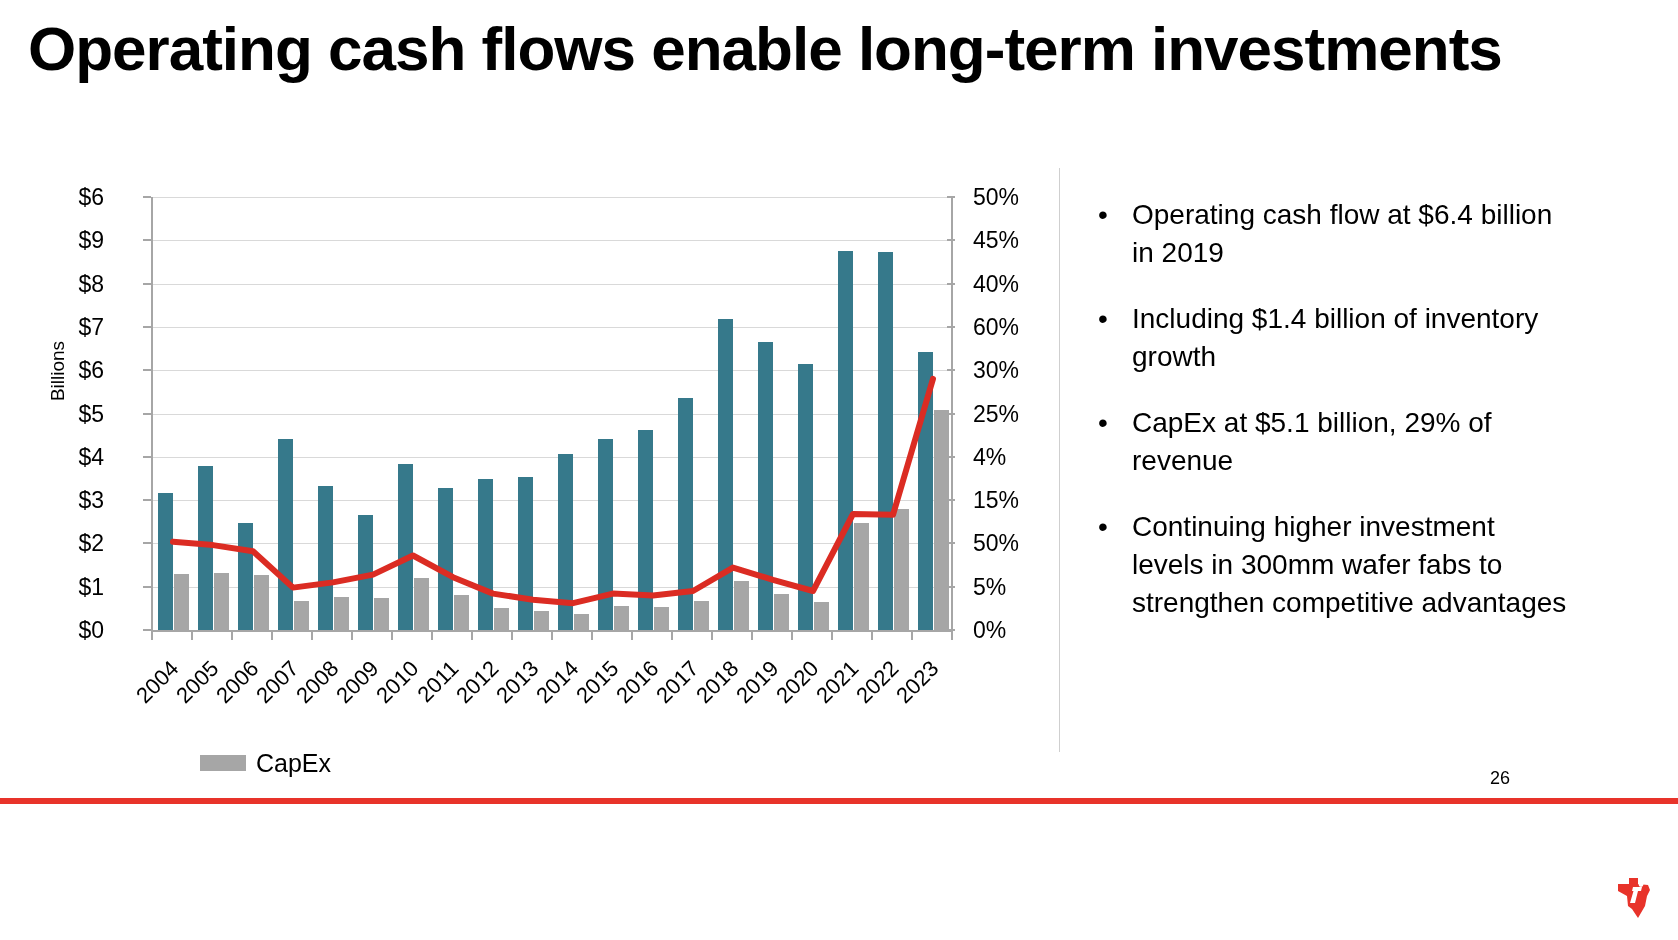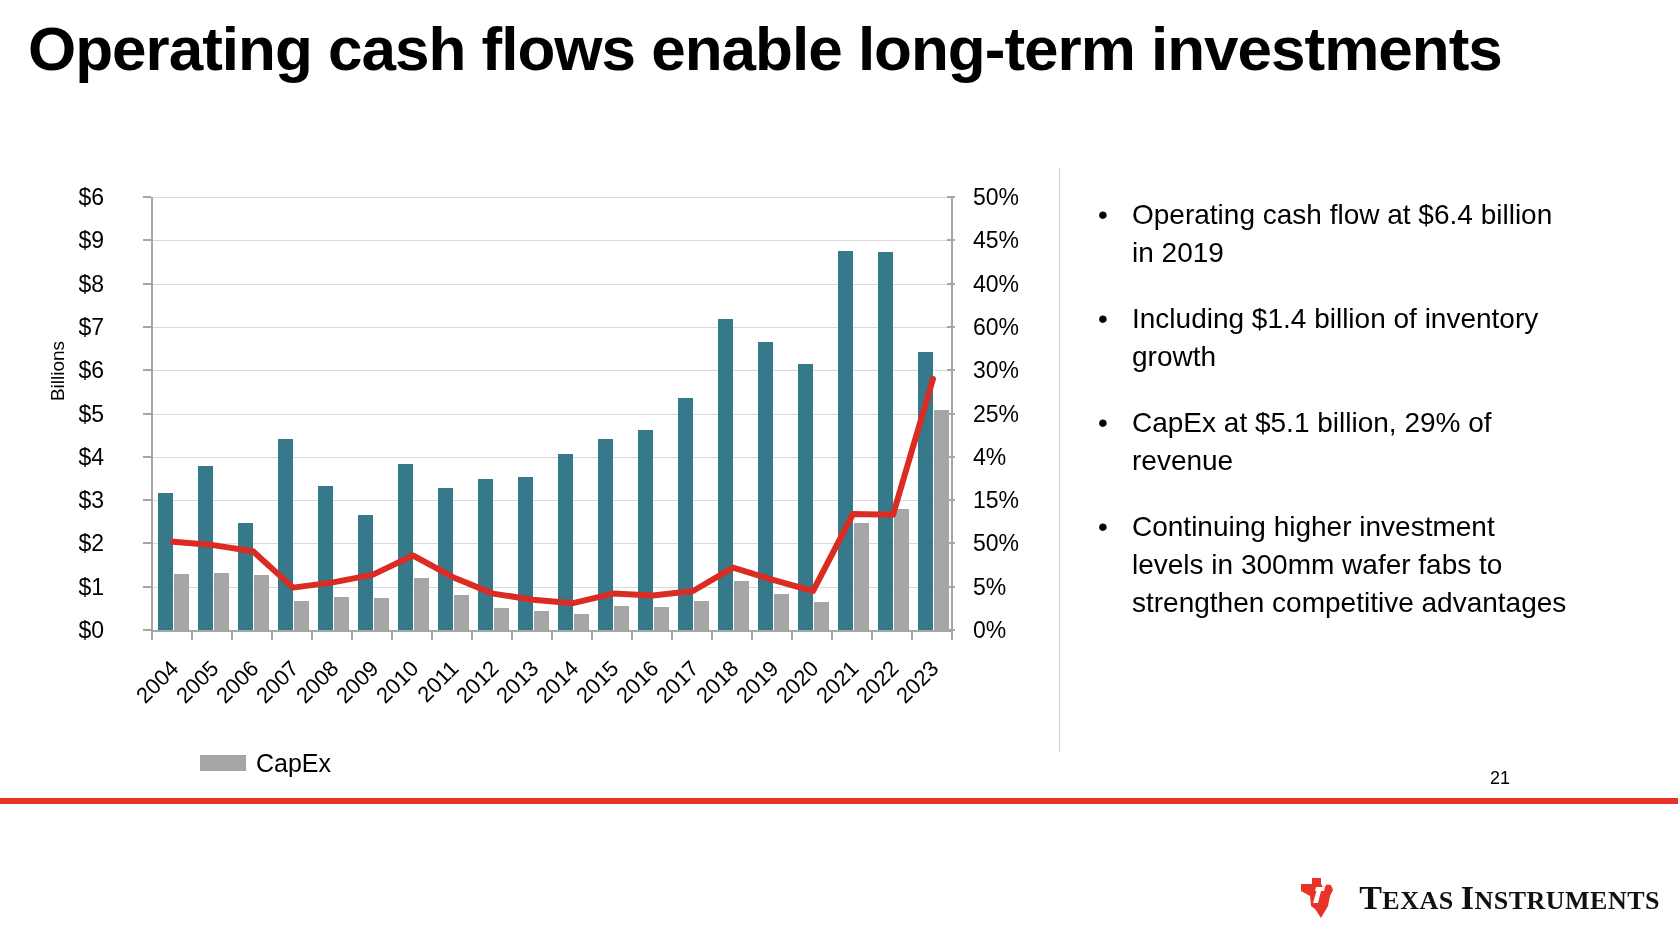--- a/index.html
+++ b/index.html
@@ -409,22 +409,21 @@
     <div class="bullet">
       <div class="bullet-dot">•</div>
       <div class="bullet-text">CapEx at $5.1 billion, 29% of revenue</div>
     </div>
     <div class="bullet">
       <div class="bullet-dot">•</div>
       <div class="bullet-text">Continuing higher investment levels in 300mm wafer fabs to strengthen competitive advantages</div>
     </div>
   </div>
 
-<div id="page-number">21</div>
+<div id="page-number">26</div>
 <div id="footer-rule"></div>
 <div id="ti-logo">
   <svg width="46" height="44" viewBox="0 0 46 44">
     <path d="M4 8 L15 8 L15 2 L24 2 L24 8 L34 9 L36 14 L33 20 L31 30 L24 42 L18 33 L14 30 L13 20 L4 15 Z" fill="#E8332A"></path>
     <path d="M19 11 L28 11 L27 15 L24 15 L21 27 L16 27 L19.5 15 L18 15 Z" fill="#ffffff"></path>
     <circle cx="27" cy="8.5" r="2.4" fill="#ffffff"></circle>
   </svg>
-  <div id="ti-wordmark"><span>T</span><span class="sc">EXAS </span><span>I</span><span class="sc">NSTRUMENTS</span></div>
 </div>
 
 </body></html>

